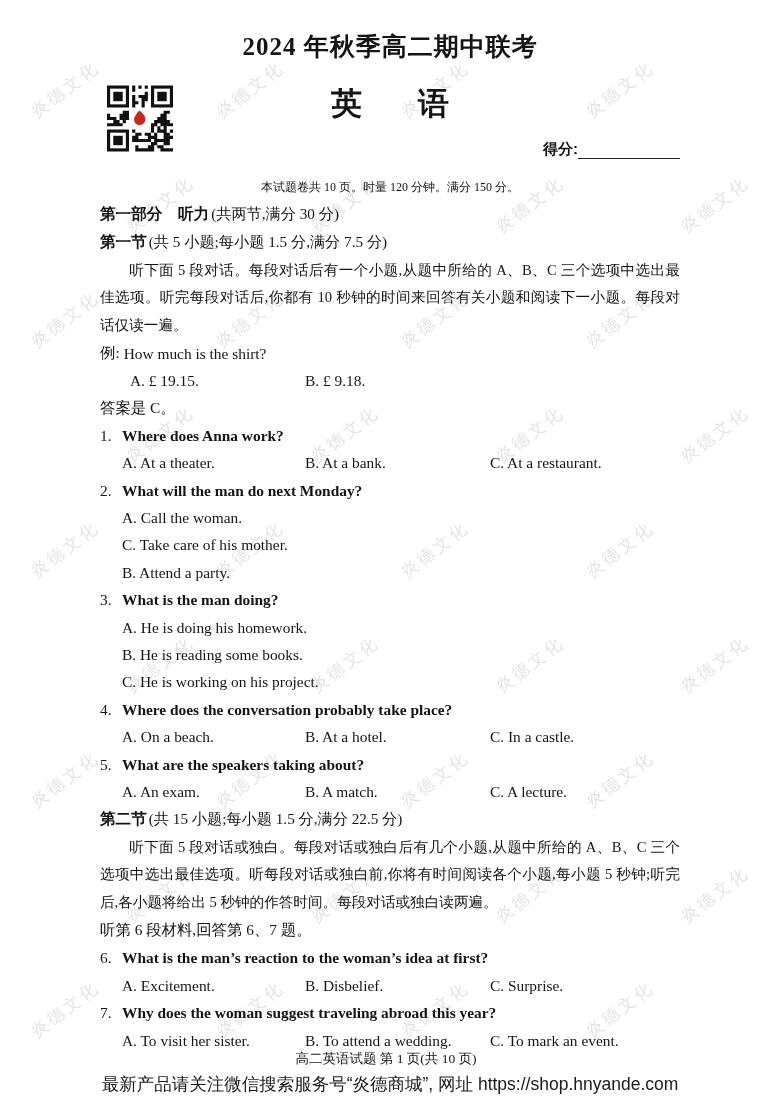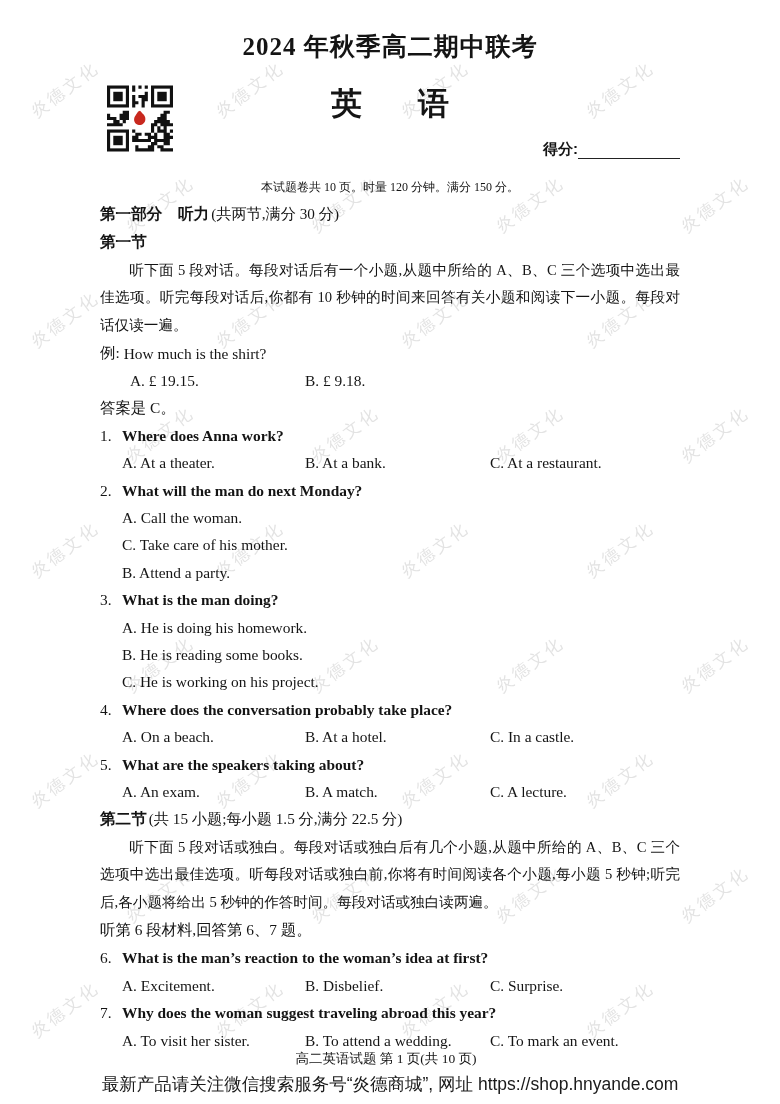--- a/index.html
+++ b/index.html
@@ -157,20 +157,21 @@
 
     <div class="meta-line">本试题卷共 10 页。时量 120 分钟。满分 150 分。</div>
 
     <div class="line">
       <span class="h-bold">第一部分　听力</span>
       <span class="h-note">(共两节,满分 30 分)</span>
     </div>
 
     <div class="line">
       <span class="h-bold">第一节</span>
+      <span class="h-note">(共 5 小题;每小题 1.5 分,满分 7.5 分)</span>
     </div>
 
     <p class="para">听下面 5 段对话。每段对话后有一个小题,从题中所给的 A、B、C 三个选项中选出最佳选项。听完每段对话后,你都有 10 秒钟的时间来回答有关小题和阅读下一小题。每段对话仅读一遍。</p>
 
     <div class="line">
       <span class="ex-label">例:</span>
       <span>How much is the shirt?</span>
     </div>
     <div class="line ex-opts">
       <span class="oc1">A. £ 19.15.</span>

